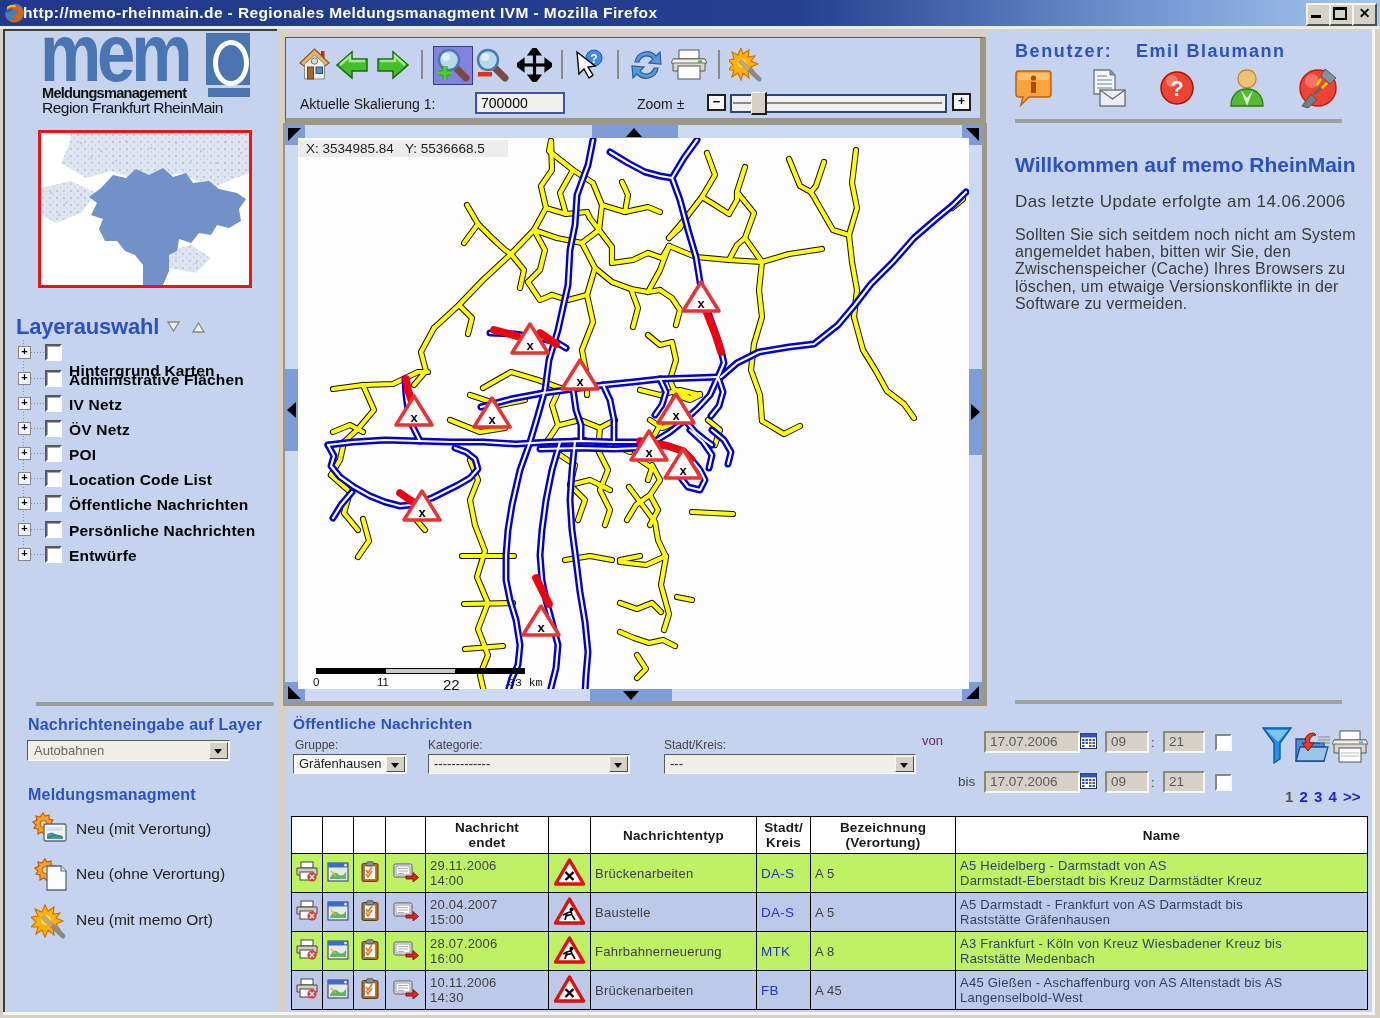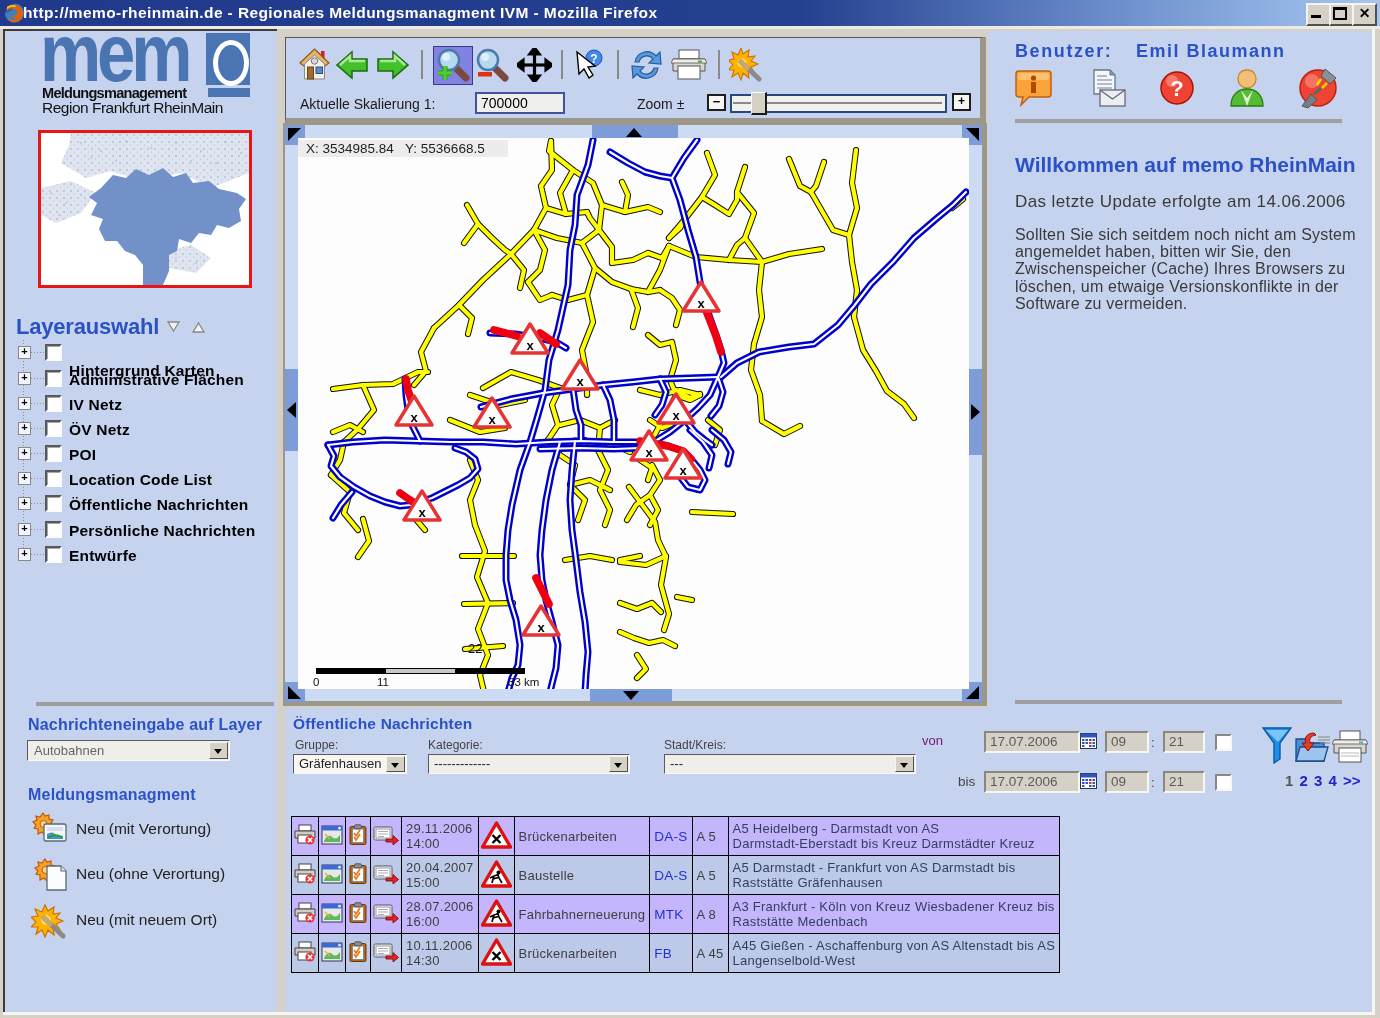--- a/index.html
+++ b/index.html
@@ -51,21 +51,21 @@
     border-top:2px solid #8a877d;border-left:2px solid #8a877d;
     border-bottom:2px solid #f8f7f3;border-right:2px solid #f8f7f3;
     color:#5a5a5a;font-size:13.5px;}
   .ckb{position:absolute;width:13px;height:13px;background:#fff;
     border-top:2px solid #888;border-left:2px solid #888;
     border-bottom:2px solid #f8f8f8;border-right:2px solid #f8f8f8;}
   
   #ntable{position:absolute;left:291px;top:816px;border-collapse:collapse;}
   #ntable td{border:1px solid #000;font-size:13px;letter-spacing:0.25px;color:#3f3f3f;padding:0 4px;vertical-align:middle;}
   #ntable .hdr td{background:#fff;font-weight:bold;color:#1a1a1a;text-align:center;font-size:13.5px;letter-spacing:0.2px;}
-  #ntable tr.dark td{background:#c4b5fd;}
+  #ntable tr.dark td{background:#bef264;}
   #ntable tr.light td{background:#bdc9e8;}
   #ntable td.icn{text-align:center;padding:0 2px;}
 </style>
 </head>
 <body>
 
 <div class="abs" id="titlebar"></div>
 <div class="abs" id="titletxt">http://memo-rheinmain.de - Regionales Meldungsmanagment IVM - Mozilla Firefox</div>
 <div class="abs" style="left:4px;top:2px;width:21px;height:22px;">
 <svg width="21" height="22" viewBox="0 0 21 22">
@@ -218,21 +218,21 @@
  </div>
  <div class="abs" style="left:76px;top:865px;font-size:15.5px;color:#222;">Neu (ohne Verortung)</div>
  <div class="abs" style="left:31px;top:903px;width:38px;height:36px;">
   <svg width="38" height="36" viewBox="0 0 38 36">
    <path d="M14,2 L17,8 L23,4 L22,11 L29,10 L25,15 L32,18 L25,21 L29,27 L22,25 L23,32 L17,27 L14,34 L11,27 L5,31 L7,24 L0,24 L5,19 L0,14 L7,13 L4,6 L11,9 Z" fill="#ffb300" stroke="#d07000" stroke-width="1.2"></path>
    <circle cx="15" cy="17" r="5" fill="#ffd96a"></circle>
    <path d="M13,15 L32,33" stroke="#8a8a8a" stroke-width="5" stroke-linecap="round"></path>
    <path d="M13,15 L19,21" stroke="#c9a96a" stroke-width="5" stroke-linecap="round"></path>
   </svg>
  </div>
- <div class="abs" style="left:76px;top:911px;font-size:15.5px;color:#222;">Neu (mit neuem Ort)</div>
+ <div class="abs" style="left:76px;top:911px;font-size:15.5px;color:#222;">Neu (mit memo Ort)</div>
 </div>
 
 <div class="abs" id="toolbar"></div>
 <div class="abs" id="toolicons">
 
  <svg class="abs" style="left:299px;top:48px;" width="31" height="33" viewBox="0 0 31 33">
   <rect x="22" y="3" width="3.5" height="8" fill="#cc2222"></rect>
   <path d="M15.5,1 L30,15 L26,18 L15.5,8 L5,18 L1,15 Z" fill="#e8b268" stroke="#8a5a20" stroke-width="1.2"></path>
   <path d="M5.5,16 L15.5,7 L25.5,16 L25.5,31 L5.5,31 Z" fill="#f2f0ea" stroke="#8a8a80" stroke-width="1"></path>
   <rect x="8.5" y="19" width="6" height="12" fill="#a06a2c" stroke="#6a4418"></rect>
@@ -586,22 +586,22 @@
           <text x="541" y="632" text-anchor="middle" font-size="13" font-weight="bold" fill="#000" font-family="Liberation Sans,sans-serif">x</text>
         </g>
 </g>
 </svg>
 </div>
 
 <div class="abs" style="left:316px;top:668px;width:209px;height:6px;background:#000;"></div>
 <div class="abs" style="left:386px;top:669px;width:69px;height:4px;background:#c8c8c8;"></div>
 <div class="abs" style="left:313px;top:676px;font-size:11.5px;color:#111;">0</div>
 <div class="abs" style="left:377px;top:676px;font-size:11.5px;color:#111;">11</div>
-<div class="abs" style="left:443px;top:641px;font-size:13px;color:#111;margin-left:25px;">22</div>
-<div class="abs" style="left:508px;top:676px;font-size:11.5px;color:#111;">33 km</div>
+<div class="abs" style="left:443px;top:676px;font-size:15px;color:#111;">22</div>
+<div class="abs" style="left:508px;top:676px;font-size:11.5px;color:#111;font-family:Liberation Mono, monospace;">33 km</div>
 <div class="abs" style="left:298px;top:140px;width:210px;height:17px;background:#ececec;"></div>
 <div class="abs" style="left:306px;top:141px;font-size:13.5px;color:#222;">X: 3534985.84&nbsp;&nbsp;&nbsp;Y: 5536668.5</div>
 
 <div class="abs bluepanel" id="rightpanel"></div>
 <div class="abs bluehead" style="left:1015px;top:41px;font-size:18px;letter-spacing:1.6px;">Benutzer:</div>
 <div class="abs bluehead" style="left:1136px;top:41px;font-size:18px;letter-spacing:1.5px;">Emil Blaumann</div>
 <div class="abs" id="usericons">
 
  <svg class="abs" style="left:1015px;top:70px;" width="37" height="37" viewBox="0 0 37 37">
   <path d="M4,1 L33,1 Q36,1 36,4 L36,24 Q36,27 33,27 L14,27 L6,35 L8,27 L4,27 Q1,27 1,24 L1,4 Q1,1 4,1 Z" fill="#f9a33a" stroke="#c06010" stroke-width="1.5"></path>
@@ -741,24 +741,36 @@
  <svg class="abs" style="left:1332px;top:729px;" width="36" height="36" viewBox="0 0 36 36">
   <rect x="8" y="2" width="20" height="10" fill="#fff" stroke="#555"></rect>
   <path d="M2,11 L34,11 L34,24 L2,24 Z" fill="#d8d5cc" stroke="#555"></path>
   <path d="M2,11 L34,11 L36,15 L0,15 Z" fill="#efede6" stroke="#555" stroke-width="0.8"></path>
   <rect x="7" y="19" width="22" height="14" fill="#fff" stroke="#555"></rect>
   <path d="M9,24 L27,24 M9,27 L27,27" stroke="#bbb" stroke-width="1"></path>
   <rect x="27" y="12.5" width="4" height="2" fill="#33bbcc"></rect>
  </svg>
 </div>
 
-<div class="abs" style="left:1285px;top:772px;font-size:15px;font-weight:bold;color:#2222cc;letter-spacing:1px;"><span style="color:#555;">1</span> 2 3 4 <span style="letter-spacing:0;">&gt;&gt;</span></div>
+<div class="abs" style="left:1285px;top:788px;font-size:15px;font-weight:bold;color:#2222cc;letter-spacing:1px;"><span style="color:#555;">1</span> 2 3 4 <span style="letter-spacing:0;">&gt;&gt;</span></div>
 
 <table id="ntable" cellspacing="0">
 <tbody>
+      <tr class="hdr" style="height:37px;">
+<td style="width:22px;"></td>
+        <td style="width:22px;"></td>
+        <td style="width:23px;"></td>
+        <td style="width:31px;"></td>
+<td style="width:114px;">Nachricht<br>endet</td>
+<td style="width:33px;"></td>
+<td style="width:157px;">Nachrichtentyp</td>
+<td style="width:45px;">Stadt/<br>Kreis</td>
+<td style="width:136px;">Bezeichnung<br>(Verortung)</td>
+<td style="width:403px;">Name</td>
+</tr>
 <tr class="dark" style="height:39px;">
 <td class="icn i-print"><svg width="22" height="21" viewBox="0 0 22 21">
             <rect x="5" y="1" width="12" height="6" fill="#fff" stroke="#444"></rect>
             <path d="M1,7 L21,7 L21,14 L1,14 Z" fill="#d0cdc4" stroke="#444"></path>
             <rect x="4" y="11" width="13" height="8" fill="#fff" stroke="#444"></rect>
             <circle cx="16" cy="16" r="4.6" fill="#e63333"></circle>
             <path d="M13.8,13.8 L18.2,18.2 M18.2,13.8 L13.8,18.2" stroke="#fff" stroke-width="1.6"></path>
           </svg></td>
         <td class="icn i-map"><svg width="22" height="20" viewBox="0 0 22 20">
             <rect x="1" y="1" width="20" height="18" fill="#e8e8e8" stroke="#336"></rect>

